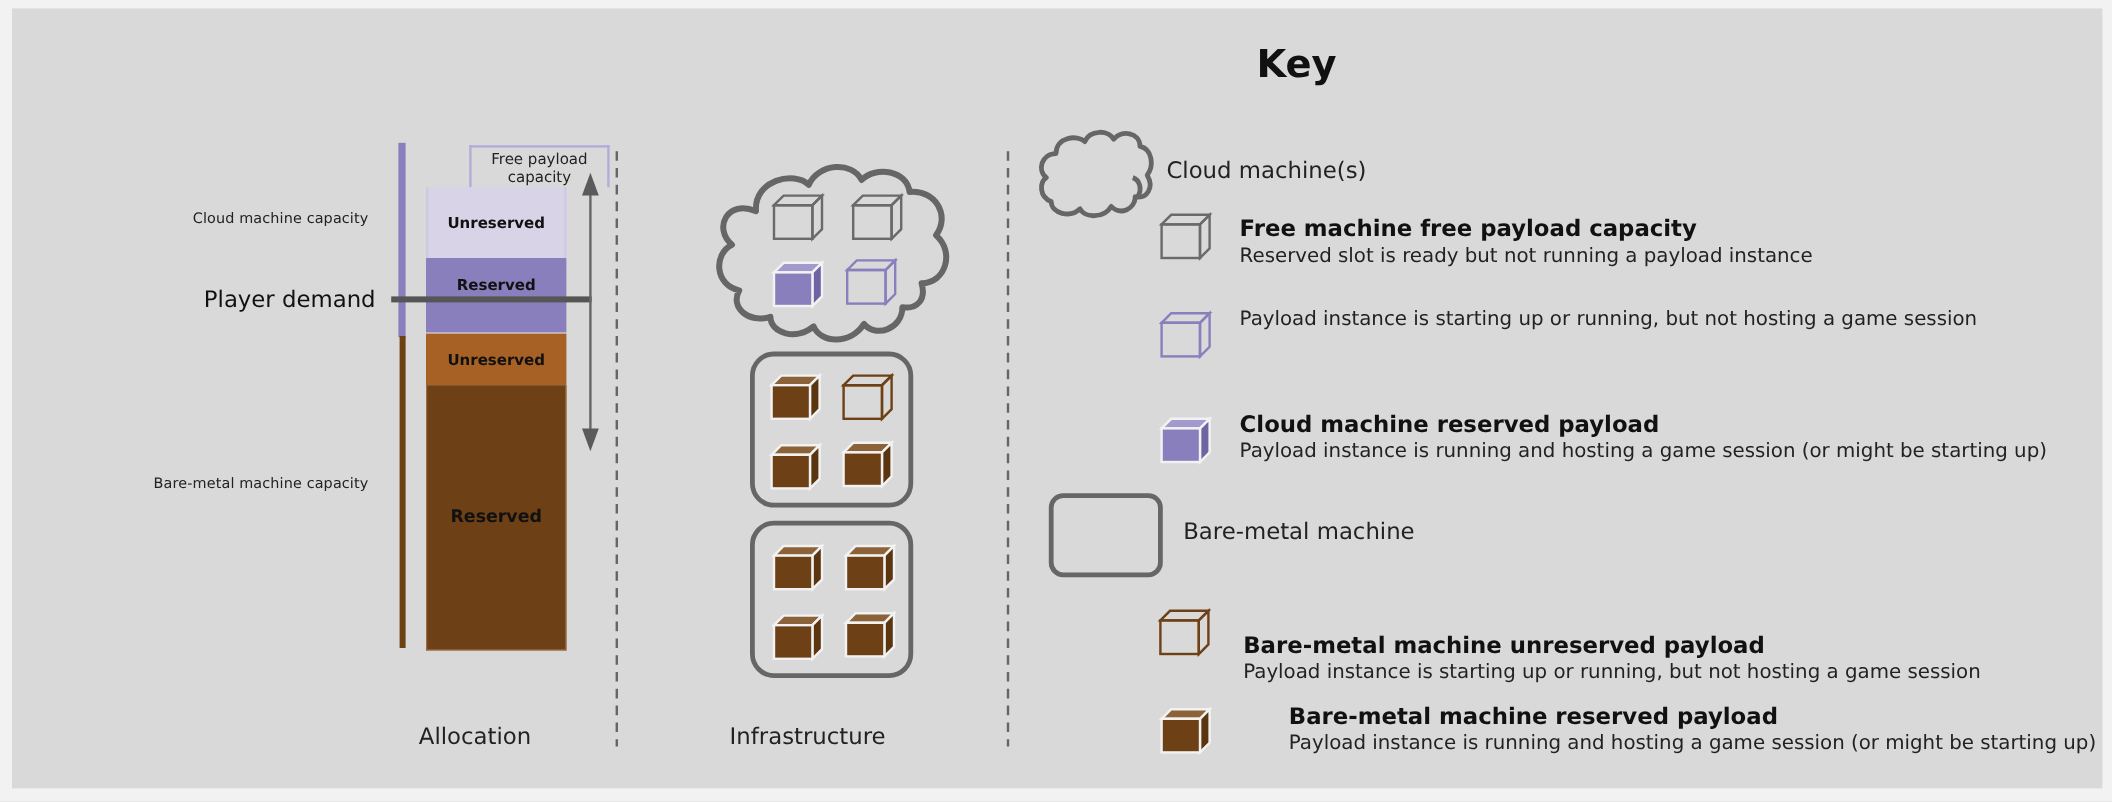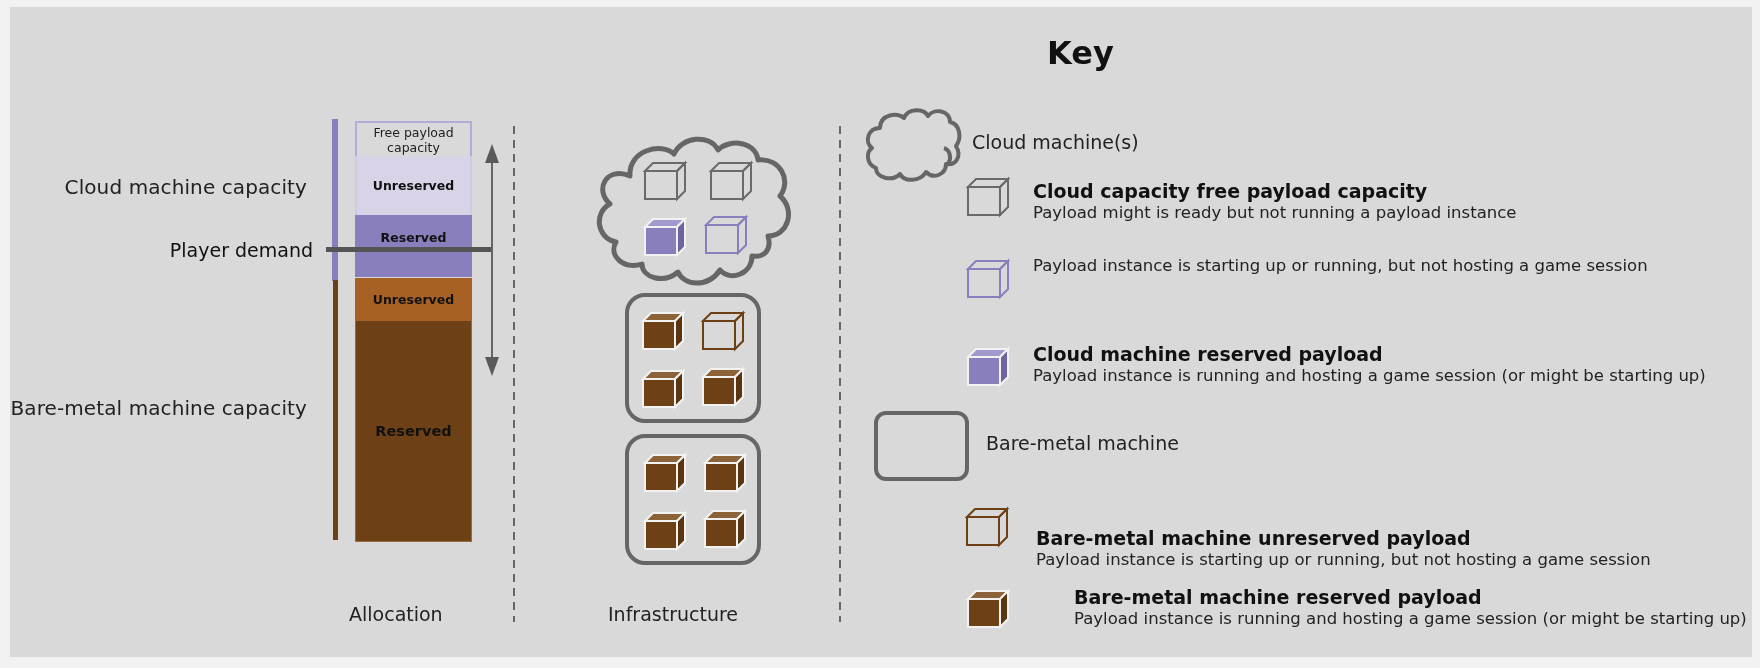--- a/index.html
+++ b/index.html
@@ -11,33 +11,33 @@
     overflow: hidden;
   }
   .panel {
     position: absolute; left: 10px; top: 7px;
     width: 1742px; height: 650px;
     background: #d9d9d9;
   }
   .abs { position: absolute; }
   .side-label {
     position: absolute; right: 0; text-align: right; white-space: nowrap;
-    font-size: 20px; color: #222; font-weight: normal; letter-spacing: 0.1px;
+    font-size: 12px; color: #222; font-weight: normal; letter-spacing: 0.1px;
   }
   .demand-label {
     position: absolute; text-align: right; white-space: nowrap;
     font-size: 19px; font-weight: normal; color: #111;
   }
   .seg {
     position: absolute; left: 0; width: 100%;
     display: flex; align-items: center; justify-content: center;
     text-align: center; box-sizing: border-box;
     font-size: 12.5px; font-weight: bold; color: #111;
   }
-  .seg.free { font-weight: normal; font-size: 12.5px; line-height: 15px; color: #222; }
+  .seg.free { font-weight: normal; font-size: 12.5px; line-height: 15px; color: #222; margin-left: 36px; }
   .bar {
     position: absolute; left: 355px; top: 121px; width: 117px; height: 421px;
   }
   .key-title {
     position: absolute; left: 1047px; top: 34px; font-size: 32px; font-weight: bold; color: #111;
   }
   .key-head { font-size: 19px; font-weight: bold; color: #111; white-space: nowrap; }
   .key-desc { font-size: 16.5px; color: #222; white-space: nowrap; margin-top: 1px; }
   .key-plain { font-size: 19px; color: #222; white-space: nowrap; }
   .footer-label { position: absolute; font-size: 19px; color: #222; white-space: nowrap; }
@@ -169,22 +169,22 @@
   <path d="M80,42 C86,44 88,52 84,58" fill="none" stroke="#666" stroke-width="4"></path>
 </svg>
 <div class="abs key-plain" style="left:972px; top:131px;">Cloud machine(s)</div>
 
 <svg style="left:966px; top:177px;" width="46" height="40">
   <polygon points="2,10 10,2 42,2 34,10" fill="none" stroke="#6a6a6a" stroke-width="2"></polygon>
   <polygon points="34,10 42,2 42,30 34,38" fill="none" stroke="#6a6a6a" stroke-width="2"></polygon>
   <rect x="2" y="10" width="32" height="28" fill="none" stroke="#6a6a6a" stroke-width="2"></rect>
 </svg>
 <div class="abs" style="left:1033px; top:180px;">
-  <div class="key-head">Cloud capacity free payload capacity</div>
-  <div class="key-desc">Payload might is ready but not running a payload instance</div>
+  <div class="key-head">Free machine free payload capacity</div>
+  <div class="key-desc">Reserved slot is ready but not running a payload instance</div>
 </div>
 
 <svg style="left:966px; top:259px;" width="46" height="40">
   <polygon points="2,10 10,2 42,2 34,10" fill="none" stroke="#8a7fbd" stroke-width="2"></polygon>
   <polygon points="34,10 42,2 42,30 34,38" fill="none" stroke="#8a7fbd" stroke-width="2"></polygon>
   <rect x="2" y="10" width="32" height="28" fill="none" stroke="#8a7fbd" stroke-width="2"></rect>
 </svg>
 <div class="abs" style="left:1033px; top:255px;">
   <div class="key-desc">Payload instance is starting up or running, but not hosting a game session</div>
 </div>

